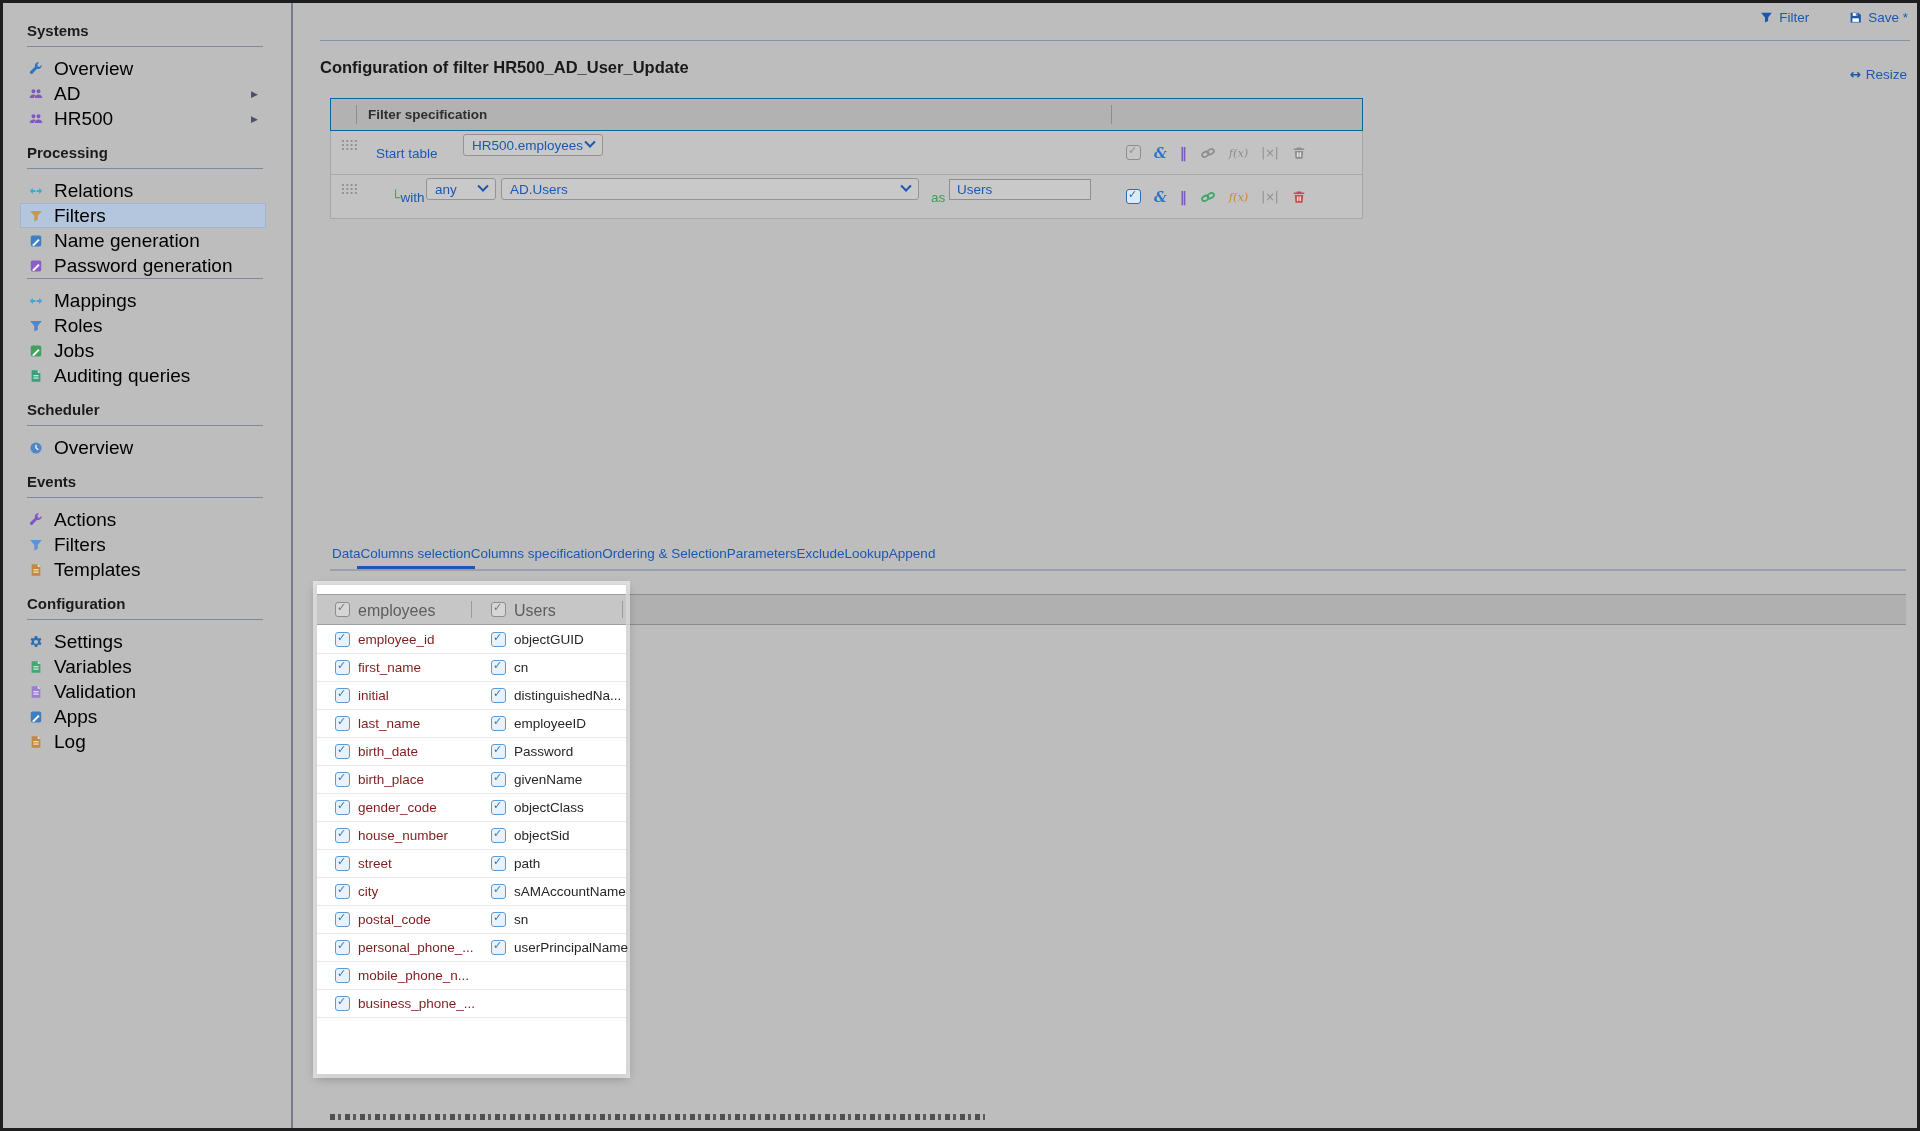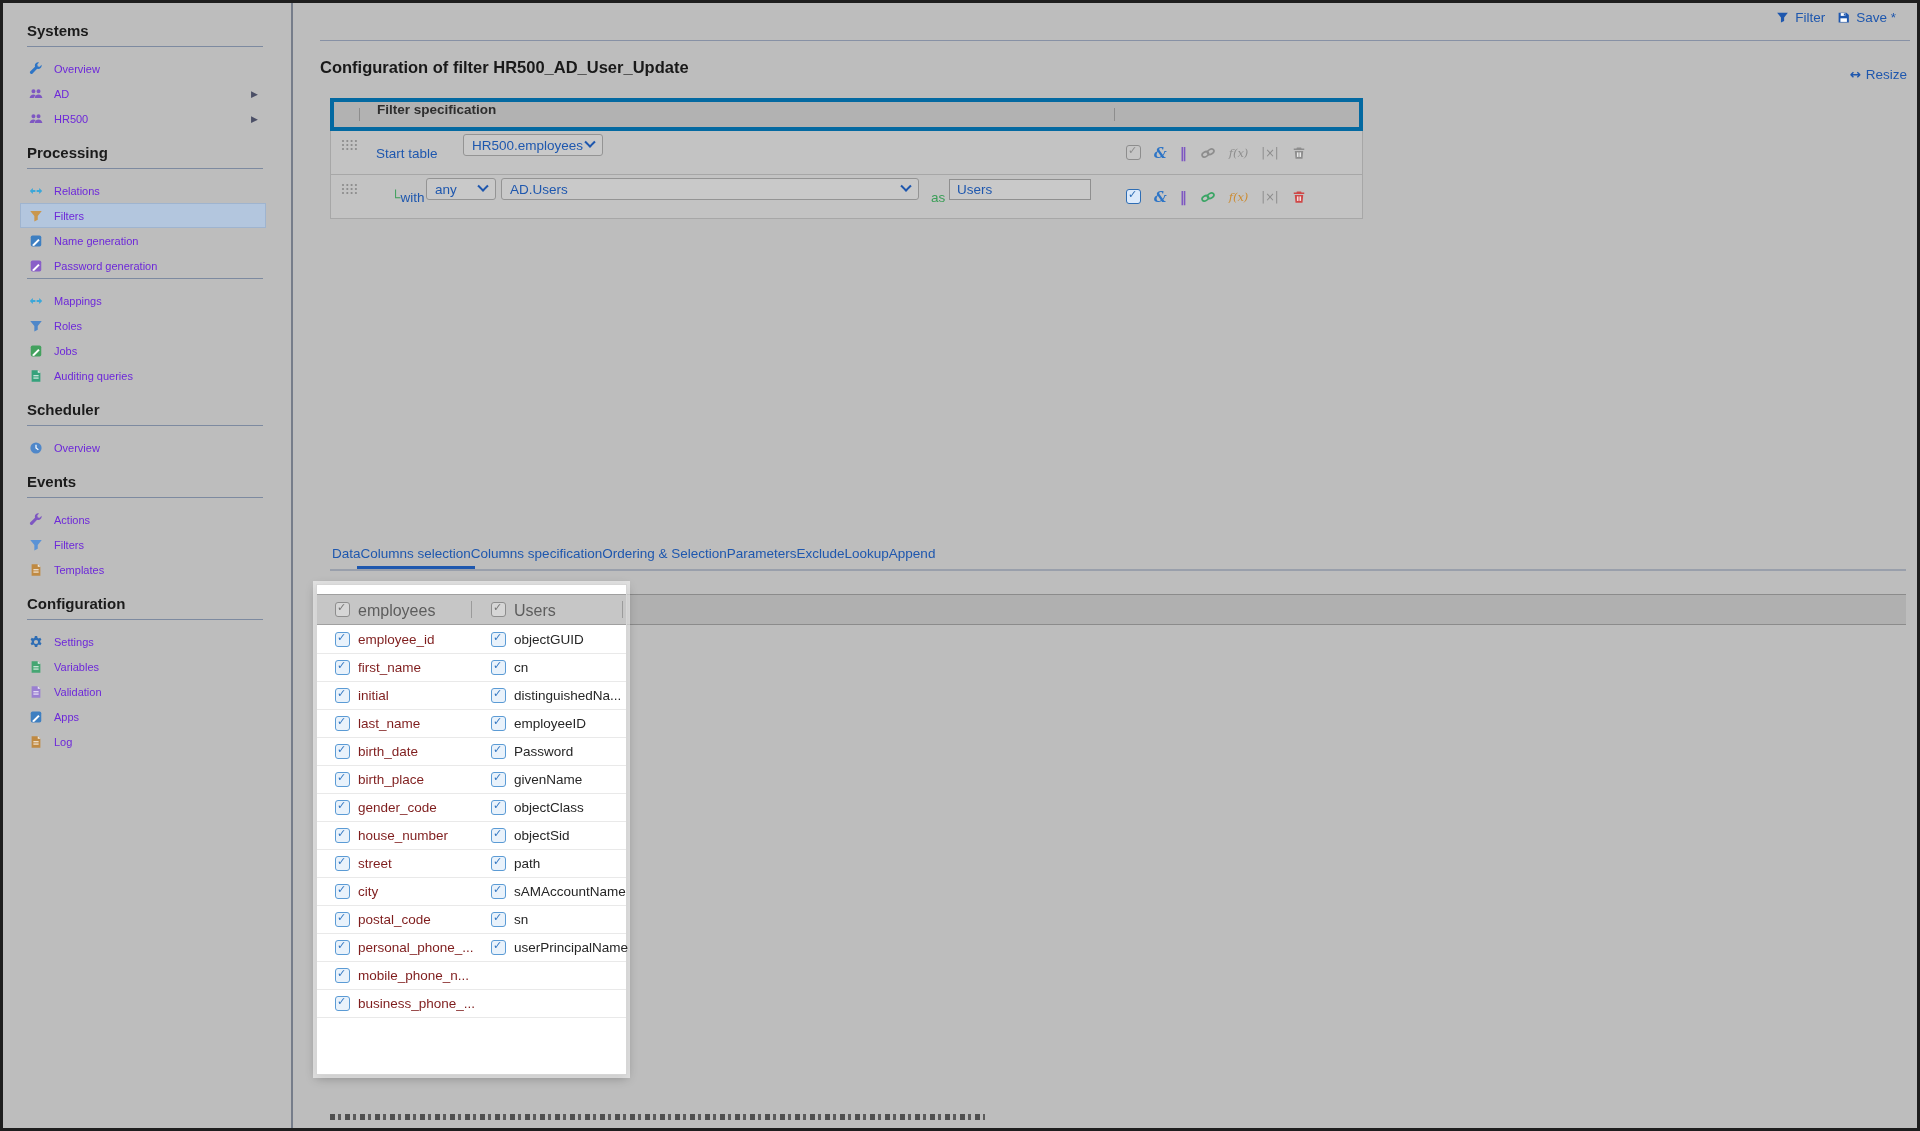--- a/index.html
+++ b/index.html
@@ -10,39 +10,39 @@
 
   
   #sidebar { position:absolute; left:3px; top:3px; width:288px; height:1124px;
              background:#bdbdbd; padding:6px 0 0 17px; }
   .sec-title { font-size:15px; font-weight:700; color:#1b1b1b; padding:13px 0 7px 7px; }
   .sec-rule { height:1px; background:#7d8aa0; width:236px; margin:0 0 9px 7px; }
   .sb-item { position:relative; display:flex; align-items:center; height:25px;
              width:246px; padding:0 8px 0 9px; cursor:default; }
   .sb-item.selected { background:#b3c6de; box-shadow:0 0 0 1px #9fb4cf inset; }
   .sb-item .si { width:14px; height:14px; flex:0 0 14px; }
-  .sb-item .sb-label { font-size:11px; color:#6d28d9; margin-left:11px; white-space:nowrap; }
+  .sb-item .sb-label { font-size:19px; color:#000000; margin-left:11px; white-space:nowrap; }
   .sb-item .sb-arrow { margin-left:auto; font-size:9px; color:#4b4f66;
                        font-family:"DejaVu Sans",sans-serif; }
   svg { fill:currentColor; display:block; }
 
   
-  #topbar { position:absolute; top:10px; right:24px; display:flex; gap:12px; }
+  #topbar { position:absolute; top:10px; right:12px; display:flex; gap:40px; }
   .top-link { display:flex; align-items:center; gap:6px; color:#1e57ae; font-size:13.5px; cursor:pointer; }
   .top-link svg { width:13px; height:13px; }
   #top-rule { position:absolute; left:320px; right:10px; top:40px; height:1px; background:#8791a5; }
   #page-title { position:absolute; left:320px; top:58px; font-size:16.5px; font-weight:700; color:#191919; }
   #resize-link { position:absolute; right:13px; top:66px; display:flex; gap:5px; align-items:center;
                  color:#1e57ae; font-size:13.5px; cursor:pointer; }
   .uarr { font-family:"DejaVu Sans",sans-serif; font-weight:700; }
 
   
   #ftable { position:absolute; left:330px; top:98px; width:1033px; font-size:13.5px; }
-  .ft-header { position:relative; height:33px; background:#b2b2b2; border:4px solid #0369a1;
-               display:flex; align-items:flex-start;padding-left:6px; }
+  .ft-header { position:relative; height:33px; background:#b2b2b2; border:1px solid #0369a1;
+               display:flex; align-items:center; }
   .ft-header .fh-label { margin-left:37px; color:#2e2e2e; font-weight:600; }
   .vdiv { position:absolute; top:6px; bottom:6px; width:1px; background:#8d8d8d; }
   .ft-row { position:relative; height:44px; background:#c3c3c3;
             border:1px solid #a7a7a7; border-top:none; }
   .handle { position:absolute; left:10px; top:8px; width:17px; height:12px; color:#8a8a8a; cursor:grab; }
   .lbl-blue { color:#1e57ae; }
   .lbl-green { color:#3a9e57; }
   .abs { position:absolute; top:50%; transform:translateY(-50%); }
   .gsel { position:absolute; top:3px; height:22px; background:#c9c9c9; border:1px solid #949494;
           border-radius:3px; display:flex; align-items:center; padding:0 8px; cursor:pointer; }

